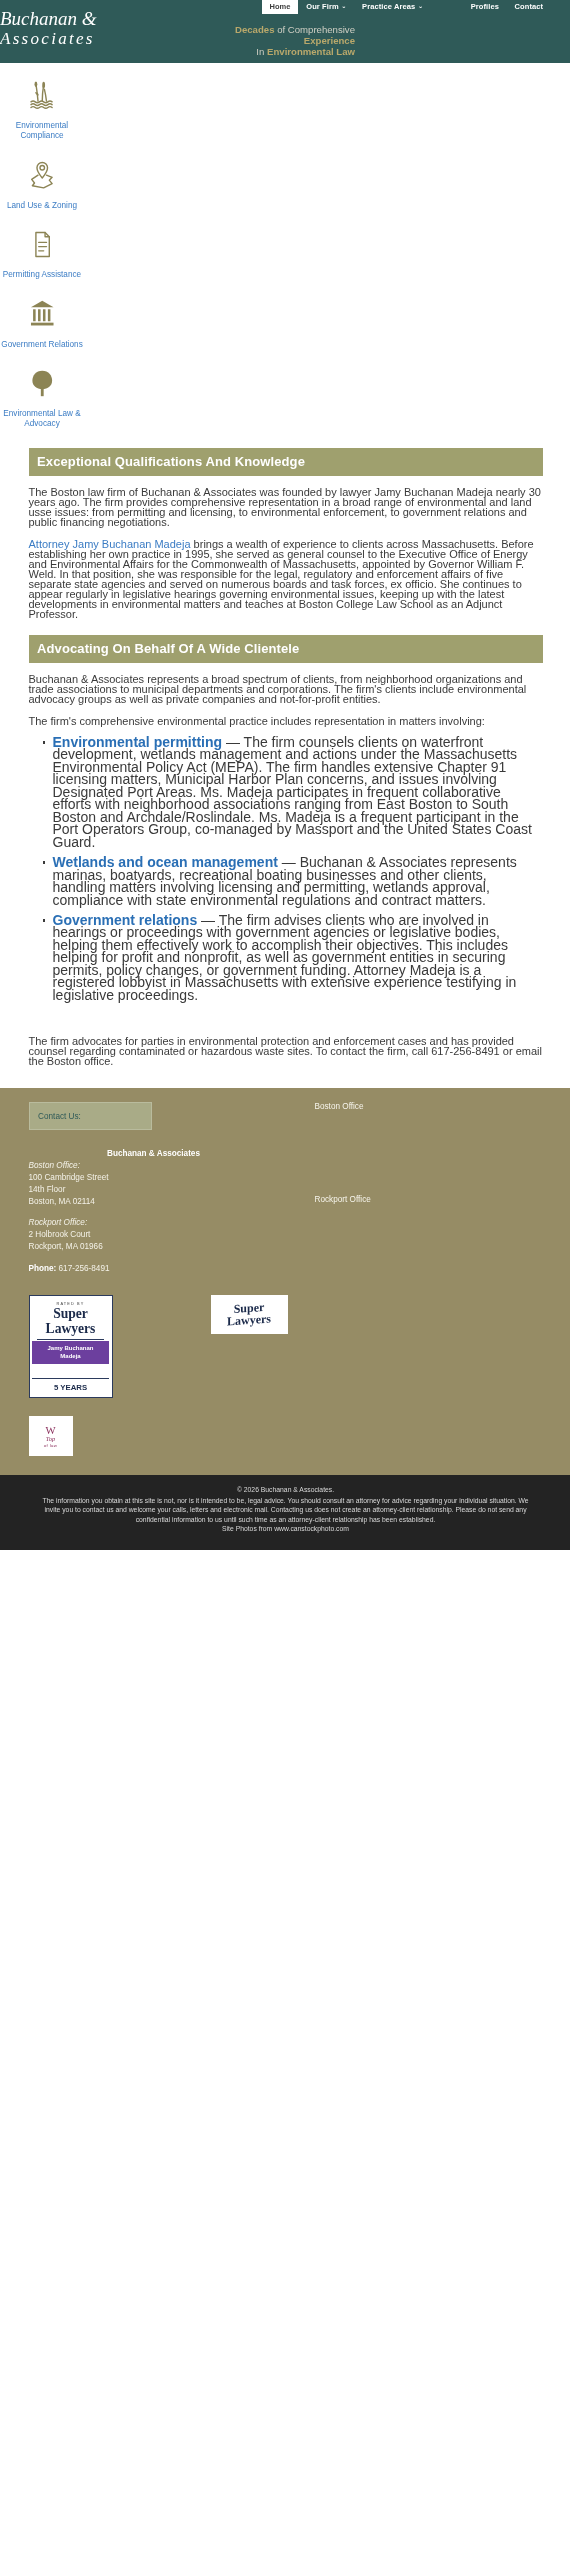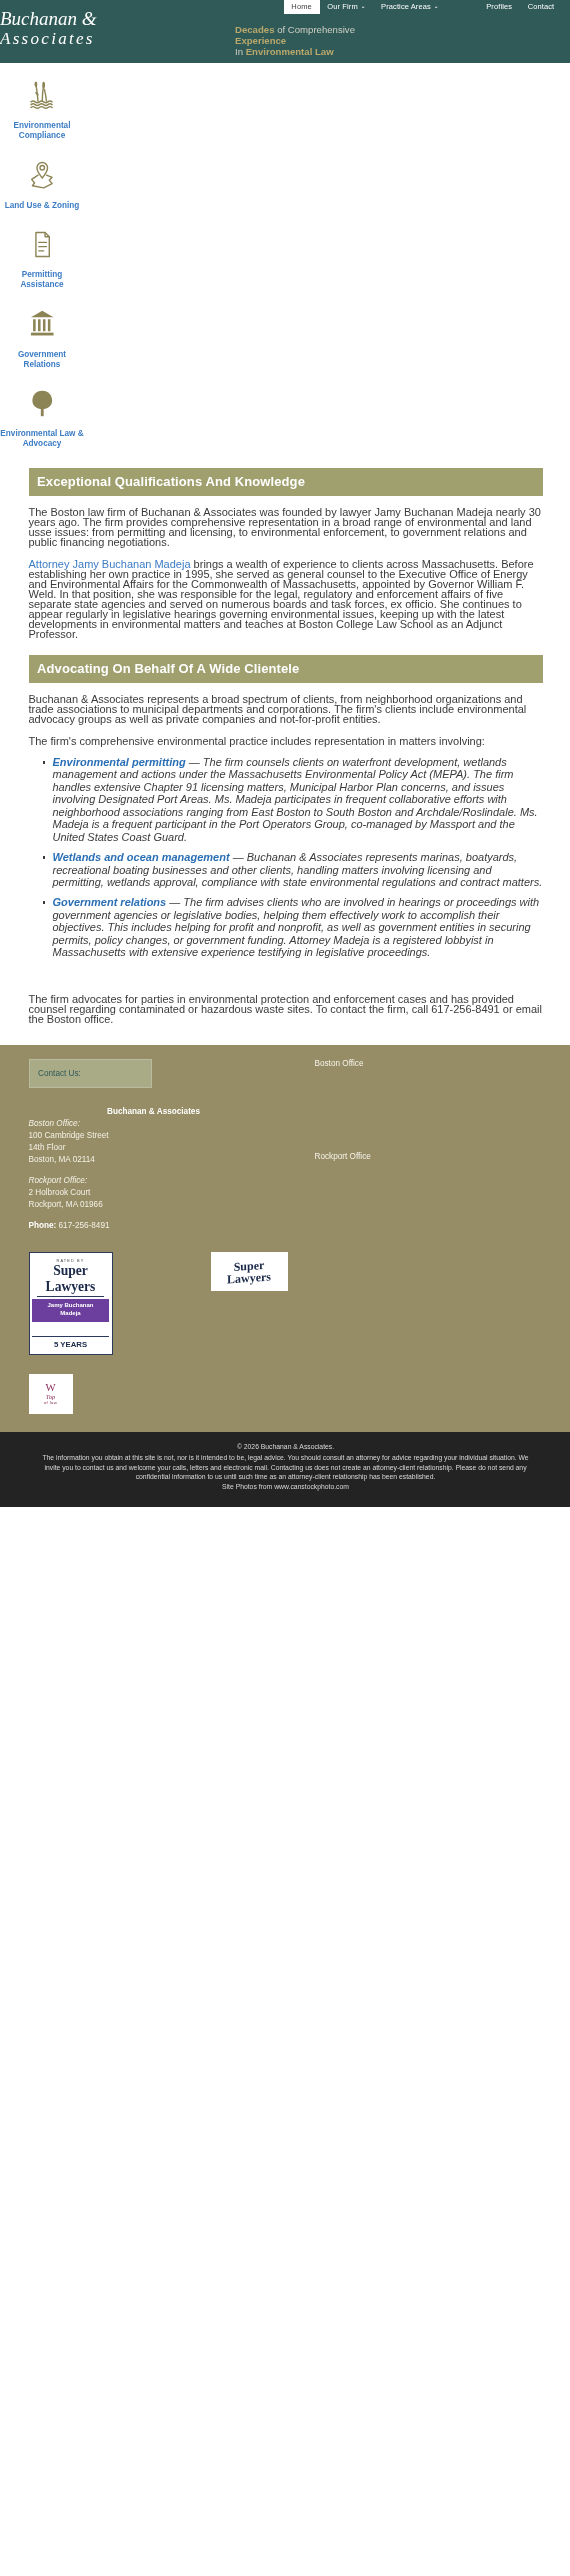--- a/index.html
+++ b/index.html
@@ -14,22 +14,23 @@
   .header {
     background: #2f5a58;
     position: relative;
     height: 63px;
     width: 100%;
   }
   .nav {
     display: flex;
     justify-content: flex-end;
     align-items: flex-start;
-    padding-right: 9px;
+    padding-right: 20px;
     height: 13.6px;
+    font-weight: bold;
   }
   .nav-item {
     color: #ffffff;
     font-size: 7.5px;
     line-height: 13.6px;
     padding: 0 7.8px;
     white-space: nowrap;
     letter-spacing: 0.1px;
   }
   .nav-item.active {
@@ -61,30 +62,30 @@
     color: #ffffff;
     font-size: 7.8px;
     margin-top: 15px;
     letter-spacing: 0.1px;
   }
   .tagline {
     position: absolute;
     left: 235px;
     top: 23.5px;
     line-height: 11.4px;
+    text-align: right;
   }
   .tag-l1, .tag-l2, .tag-l3 { font-size: 9.6px; }
   .tag-strong { color: #b9a86b; font-weight: bold; }
   .tag-soft { color: #cfcfc4; }
 
   
   .rail {
     background: #ffffff;
     padding: 8.6px 0 4.3px 0;
-    font-weight: bold;
   }
   .rail-item {
     width: 84px;
     text-align: center;
     padding: 5.7px 0 10px 0;
   }
   .rail-icon {
     height: 36px;
     display: flex;
     align-items: center;
@@ -115,26 +116,25 @@
     text-align: left;
   }
   .spacer-lg { height: 15.7px; }
   a.link { color: #3b7cc4; text-decoration: none; }
   ul.practice {
     margin: 10px 0 0 0;
     padding-left: 24px;
     list-style: none;
   }
   ul.practice li {
-    font-size: 11px;
+    font-size: 14px;
     line-height: 12.5px;
     color: #3a3a3a;
     margin-bottom: 7.8px;
     position: relative;
-    font-style: italic;
   }
   ul.practice li:before {
     content: "";
     position: absolute;
     left: -10px;
     top: 5px;
     width: 2.9px;
     height: 2.9px;
     background: #3a3a3a;
   }

